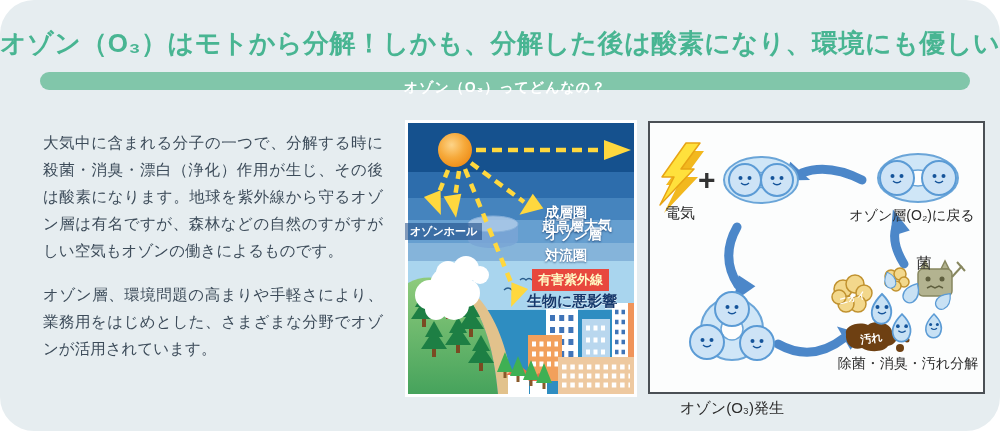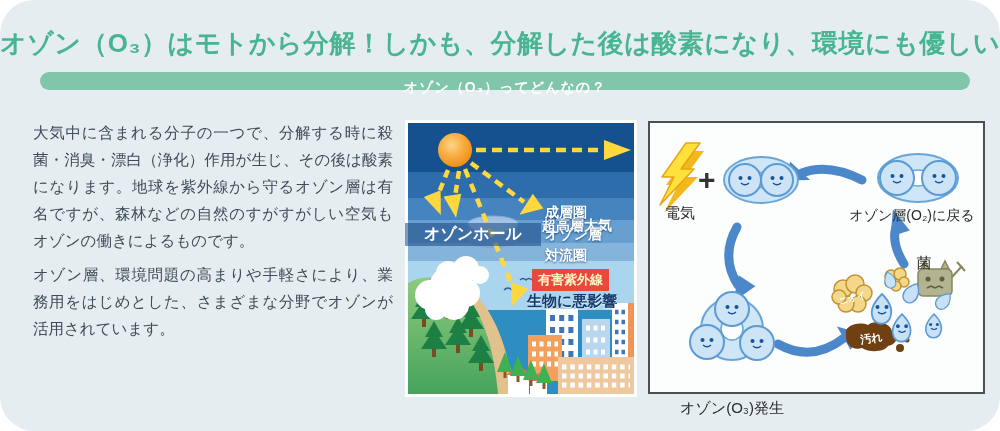--- a/index.html
+++ b/index.html
@@ -6,33 +6,33 @@
   body{width:1000px;height:431px;position:relative;overflow:hidden;
        font-family:"Liberation Sans","DejaVu Sans",sans-serif;}
   .card{position:absolute;inset:0;background:#e6edf0;border-radius:34px;overflow:hidden;}
   .title{position:absolute;top:26px;left:0;width:1000px;text-align:center;
          font-size:26px;font-weight:bold;color:#48b592;letter-spacing:.5px;white-space:nowrap;}
   .banner{position:absolute;left:40px;top:72px;width:930px;height:18px;border-radius:16px;
           background:#81c6aa;color:#ffffff;font-size:14px;font-weight:bold;letter-spacing:1px;
           text-align:center;line-height:31px;}
   .intro{position:absolute;left:26px;top:112px;width:374px;font-size:15.5px;line-height:27px;
          color:#3d4c5a;text-align:justify;}
-  .intro p{margin:7px;}
+  .intro p{margin:17px;}
   
   .atmo{position:absolute;left:405px;top:120px;width:226px;height:271px;border:3px solid #ffffff;
         background:#15518e;}
   .atmo svg{position:absolute;left:0;top:0;}
   .atm-label{position:absolute;color:#ffffff;font-weight:bold;font-size:14px;
              text-shadow:0 1px 2px rgba(0,40,90,.65);white-space:nowrap;}
   .lab-ultra{left:134px;top:58px;margin-top:36px;}
   .lab-strato{left:137px;top:81px;}
   .lab-ozone{left:137px;top:103px;}
   .lab-tropo{left:137px;top:124px;text-align:right;}
-  .ozone-hole{position:absolute;left:-3px;top:100px;padding:1px 19px;background:rgba(23,70,130,.55);
-              color:#fff;font-size:16px;font-weight:bold;white-space:nowrap;}
+  .ozone-hole{position:absolute;left:-3px;top:100px;padding:1px 5px;background:rgba(23,70,130,.55);
+              color:#fff;font-size:11px;font-weight:bold;white-space:nowrap;}
   .uv-box{position:absolute;left:124px;top:146px;background:#e8483e;color:#fef9c3;font-size:13px;
           font-weight:bold;padding:2px 6px;white-space:nowrap;}
   .uv-effect{position:absolute;left:119px;top:169px;color:#16386b;font-size:15px;font-weight:bold;
              text-shadow:0 1px 0 rgba(255,255,255,.7);white-space:nowrap;}
   
   .cycle{position:absolute;left:648px;top:121px;width:337px;height:273px;background:#fcfdfd;
          border:2px solid #4b5055;box-sizing:border-box;}
   .cycle svg{position:absolute;left:0;top:0;}
   .cyc-label{position:absolute;color:#2b2b2b;font-size:15px;white-space:nowrap;text-align:center;}
   .lab-elec{left:6px;top:81px;width:48px;}
@@ -317,16 +317,17 @@
             <use href="#drop"></use>
           </g>
       </g>
       <text x="203" y="178" transform="rotate(-15 203 178)" text-anchor="middle" font-size="9" font-weight="bold" fill="#ffffff">ニオイ</text>
       <text x="222" y="219" transform="rotate(-8 222 219)" text-anchor="middle" font-size="11" font-weight="bold" fill="#ffffff">汚れ</text>
     </svg>
     <div class="cyc-label lab-elec">電気</div>
     <div class="plus">+</div>
     <div class="cyc-label lab-return">オゾン層(O₂)に戻る</div>
     <div class="cyc-label lab-o3gen">オゾン(O₃)発生</div>
+    <div class="cyc-label lab-effect">除菌・消臭・汚れ分解</div>
     <div class="cyc-label lab-bact">菌</div>
   </div>
 
 </div>
 
 </body></html>

